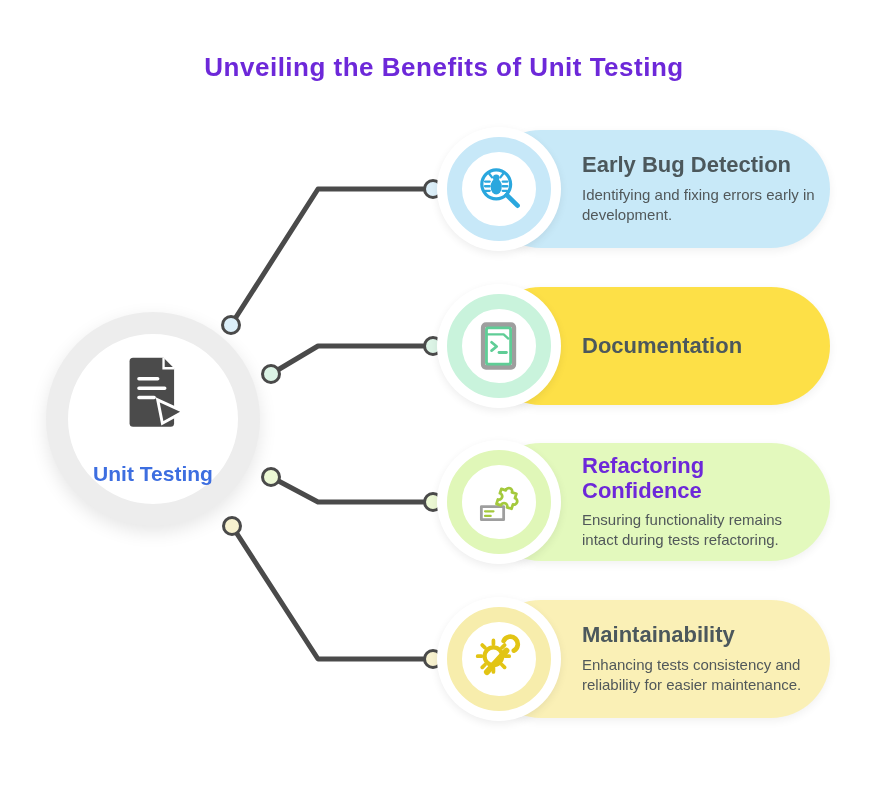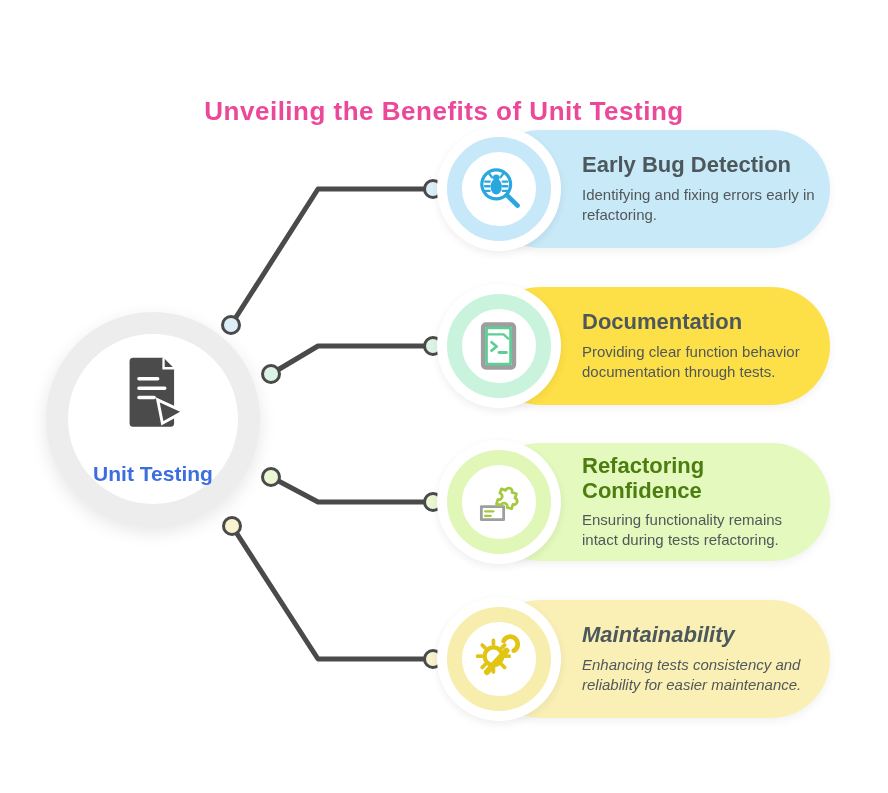--- a/index.html
+++ b/index.html
@@ -48,21 +48,21 @@
     border:15px solid;background:#fff;
     display:flex;align-items:center;justify-content:center;
   }
   .ring svg{display:block;}
 </style>
 </head>
 <body>
 
 <div class="canvas">
 
-  <div class="main-title" style="color: #ec4899; margin-top: 44px;">Unveiling the Benefits of Unit Testing</div>
+  <div class="main-title" style="color: #6d28d9;">Unveiling the Benefits of Unit Testing</div>
 
   <svg class="connector-svg" width="888" height="793" viewBox="0 0 888 793">
     <polyline points="231,325 318,189 433,189" style="stroke: rgb(74, 74, 74);"></polyline>
     <polyline points="271,374 318,346 433,346" style="stroke: rgb(74, 74, 74);"></polyline>
     <polyline points="271,477 318,502 433,502" style="stroke: rgb(74, 74, 74);"></polyline>
     <polyline points="232,526 318,659 433,659" style="stroke: rgb(74, 74, 74);"></polyline>
 
     <circle cx="231" cy="325" r="8.5" style="stroke: rgb(74, 74, 74); fill: rgb(220, 239, 249);"></circle>
     <circle cx="433" cy="189" r="8.5" style="stroke: rgb(74, 74, 74); fill: rgb(220, 239, 249);"></circle>
     <circle cx="271" cy="374" r="8.5" style="stroke: rgb(74, 74, 74); fill: rgb(220, 244, 230);"></circle>
@@ -97,21 +97,21 @@
               <path d="M18 20 h-5 M18 25 h-5 M18 30 h-4.5 M32 20 h5 M32 25 h5 M32 30 h4.5" stroke-width="2.5"></path>
             </g>
             <circle cx="25" cy="16" r="3.5" fill="currentColor"></circle>
             <ellipse cx="25" cy="25.5" rx="6" ry="8.5" fill="currentColor"></ellipse>
           </svg>
         </span>
       </div>
     </div>
     <div class="texts">
       <h3 style="color: rgb(76, 88, 92);">Early Bug Detection</h3>
-      <p style="color: rgb(81, 88, 90);">Identifying and fixing errors early in refactoring.</p>
+      <p style="color: rgb(81, 88, 90);">Identifying and fixing errors early in development.</p>
     </div>
   </div>
 
   <div class="card" style="top: 287px; background-color: #fde047;">
     <div class="badge">
       <div class="ring" style="border-color: rgb(201, 243, 220);">
         <span style="color: rgb(95, 205, 150);">
           <svg width="52" height="52" viewBox="0 0 56 56">
             <g fill="none" stroke-linecap="round" stroke-linejoin="round">
               <rect x="11" y="5" width="33" height="46" rx="3" stroke="#9E9E9E" stroke-width="5"></rect>
@@ -119,47 +119,46 @@
               <path d="M16 15.5 h17 l5 4.5" stroke="currentColor" stroke-width="2.5"></path>
               <path d="M20 24 l5.5 4.5 -5.5 4.5" stroke="currentColor" stroke-width="3"></path>
               <path d="M28 35 h8" stroke="currentColor" stroke-width="3"></path>
             </g>
           </svg>
         </span>
       </div>
     </div>
     <div class="texts">
       <h3 style="color: rgb(76, 88, 92);">Documentation</h3>
-      <p style="color: rgb(81, 88, 90);">Providing clear function behavior documentation through tests.</p>
     </div>
   </div>
 
   <div class="card" style="top: 443px; background-color: rgb(227, 249, 189);">
     <div class="badge">
       <div class="ring" style="border-color: rgb(224, 247, 184);">
         <span style="color: rgb(164, 201, 60);">
           <svg width="52" height="52" viewBox="0 0 56 56">
             <g fill="none" stroke-linecap="round" stroke-linejoin="round">
               <rect x="9" y="33" width="24" height="14" stroke="#9E9E9E" stroke-width="3"></rect>
               <path d="M13 38 h9 M13 43 h6" stroke="currentColor" stroke-width="2.5"></path>
               <g transform="rotate(18 36 23)">
                 <path d="M28 16 h5 a3.5 3.5 0 1 1 7 0 h5 v5 a3.5 3.5 0 1 1 0 7 v5 h-5 a3.5 3.5 0 1 0 -7 0 h-5 v-5 a3.5 3.5 0 1 0 0 -7 z" stroke="currentColor" stroke-width="3"></path>
               </g>
             </g>
           </svg>
         </span>
       </div>
     </div>
     <div class="texts">
-      <h3 style="color: #4d7c0f;">Refactoring Confidence</h3>
+      <h3 style="color: #6d28d9;">Refactoring Confidence</h3>
       <p style="color: rgb(81, 88, 90);">Ensuring functionality remains intact during tests refactoring.</p>
     </div>
   </div>
 
-  <div class="card" style="top: 600px; background-color: rgb(250, 240, 182); font-style: italic;">
+  <div class="card" style="top: 600px; background-color: rgb(250, 240, 182);">
     <div class="badge">
       <div class="ring" style="border-color: rgb(247, 237, 172);">
         <span style="color: rgb(226, 196, 20);">
           <svg width="52" height="52" viewBox="0 0 56 56">
             <g fill="none" stroke="currentColor" stroke-linecap="round">
               <circle cx="22" cy="25" r="9.5" stroke-width="4.5"></circle>
               <path d="M22 12 v-4 M22 38 v4 M9 25 h-4 M35 25 h4 M12.8 15.8 l-2.8 -2.8 M31.2 34.2 l2.8 2.8 M31.2 15.8 l2.8 -2.8 M12.8 34.2 l-2.8 2.8" stroke-width="4"></path>
               <path d="M36 19 L15 42" stroke-width="6.5"></path>
               <path d="M33 8.5 a8 8 0 1 1 11 10.5" stroke-width="5"></path>
             </g>

